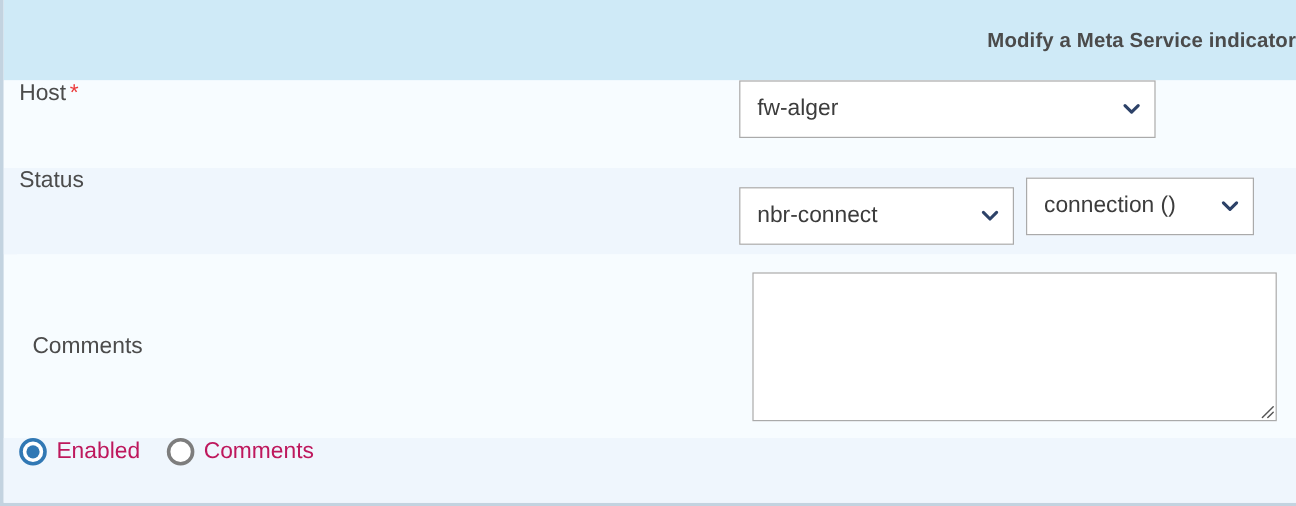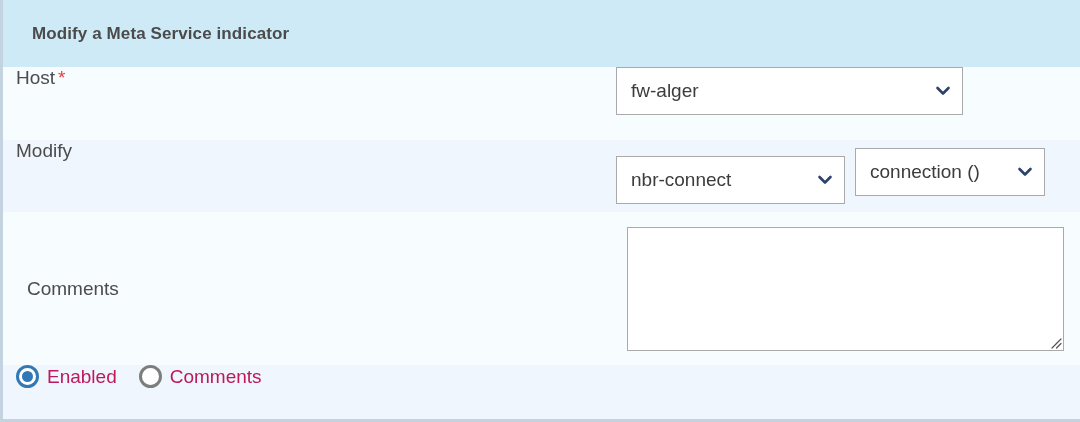--- a/index.html
+++ b/index.html
@@ -24,22 +24,23 @@
     overflow: hidden;
     position: relative;
   }
 
   
   .panel-header {
     height: 67px;
     background: #cfeaf7;
     display: flex;
     align-items: center;
-    padding-left: 29px;
-    box-sizing: border-box;
+    padding-left: 12px;
+    box-sizing: border-box;
+    justify-content: flex-end;
   }
   .panel-header-title {
     font-size: 17px;
     font-weight: bold;
     color: #4b4b4b;
     letter-spacing: 0.1px;
   }
 
   
   .form-row {
@@ -201,21 +202,21 @@
         <span class="chevron">
           <svg width="20" height="20" viewBox="0 0 20 20" aria-hidden="true">
             <path d="M4.5 7 L10 12.5 L15.5 7" fill="none" stroke="#2d4268" stroke-width="2.6" stroke-linecap="round" stroke-linejoin="round"></path>
           </svg>
         </span>
       </div>
     </div>
   </div>
 
   <div class="form-row row-even row-service">
-    <div class="row-label">Modify</div>
+    <div class="row-label">Status</div>
     <div class="row-control">
       <div class="select-box select-service">
         <span class="select-value">nbr-connect</span>
         <span class="chevron">
           <svg width="20" height="20" viewBox="0 0 20 20" aria-hidden="true">
             <path d="M4.5 7 L10 12.5 L15.5 7" fill="none" stroke="#2d4268" stroke-width="2.6" stroke-linecap="round" stroke-linejoin="round"></path>
           </svg>
         </span>
       </div>
       <div class="select-box select-metric">

